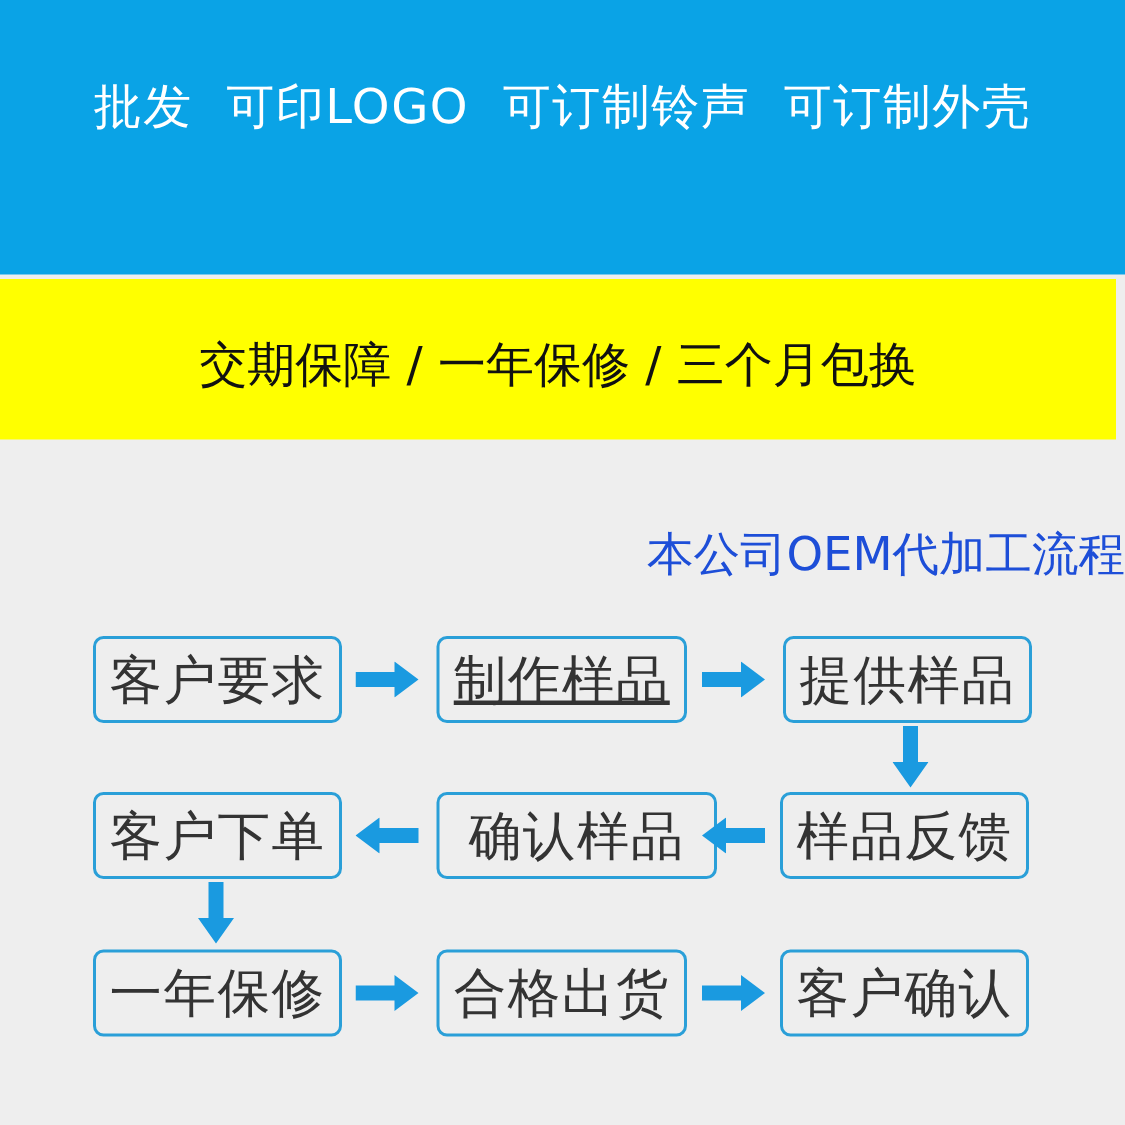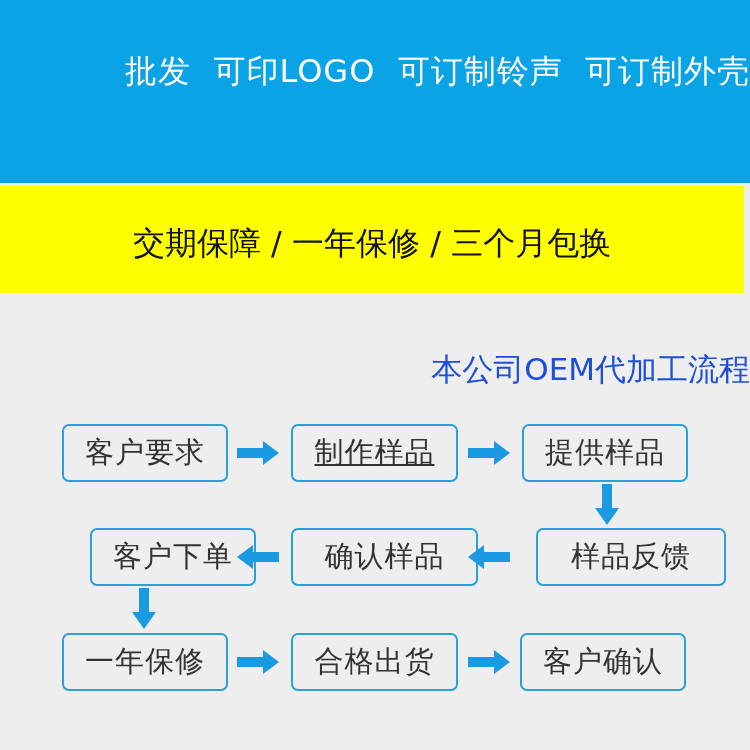--- a/index.html
+++ b/index.html
@@ -1,24 +1,24 @@
 <!DOCTYPE html>
 <html><head>
   <meta charset="utf-8">
   <style>
     * { margin: 0; padding: 0; box-sizing: border-box; }
     html, body { width: 750px; height: 750px; overflow: hidden; }
     body { background: #eeeeee; font-family: "DejaVu Sans", "Liberation Sans", sans-serif; position: relative; }
     .blue-band { position: absolute; left: 0; top: 0; width: 750px; height: 183px; background: #0aa3e6; }
-    .blue-band .line1 { position: absolute; left: 0; right: 0; top: 50px; text-align: right; color: #ffffff; font-size: 32px; letter-spacing: 1px; white-space: pre; }
+    .blue-band .line1 { position: absolute; left: 0; right: 0; top: 50px; text-align: center; color: #ffffff; font-size: 32px; letter-spacing: 1px; white-space: pre; }
     .blue-band .line2 { position: absolute; left: 0; right: 0; top: 113px; text-align: center; color: #ffffff; font-size: 29px; letter-spacing: 1px; white-space: pre; }
     .yellow-band { position: absolute; left: 0; top: 186px; width: 744px; height: 107px; background: #ffff00; }
     .yellow-band .line { position: absolute; left: 0; right: 0; top: 36px; text-align: center; color: #111111; font-size: 32px; white-space: pre; }
     .section-title { position: absolute; left: 0; right: 0; top: 349px; text-align: right; color: #1d4ed8; font-size: 31px; }
-    .box { position: absolute; height: 58px; border: 2px solid #2a9fd8; border-radius: 7px; background: #eeeeee; display: flex; align-items: center; justify-content: center; font-size: 29px; color: #333333; letter-spacing: 1px; }
+    .box { position: absolute; height: 58px; border: 2px solid #2a9fd8; border-radius: 7px; background: #eeeeee; display: flex; align-items: center; justify-content: center; font-size: 35px; color: #333333; letter-spacing: 1px; }
     .arrow { position: absolute; }
   </style>
 </head>
 <body>
 
 <div class="blue-band">
   <div class="line1">批发  可印LOGO  可订制铃声  可订制外壳</div>
 </div>
 
 <div class="yellow-band">
@@ -30,27 +30,27 @@
 <div class="box" style="left:62px; top:424px; width:166px;">
     <span>客户要求</span>
   </div>
 <div class="box" style="left:291px; top:424px; width:167px;text-decoration:underline;">
     <span>制作样品</span>
   </div>
 <div class="box" style="left:522px; top:424px; width:166px;">
     <span>提供样品</span>
   </div>
 
-<div class="box" style="left:520px; top:528px; width:190px;margin-left:16px;">
+<div class="box" style="left:520px; top:528px; width:166px;">
     <span>样品反馈</span>
   </div>
 <div class="box" style="left:291px; top:528px; width:187px;">
     <span>确认样品</span>
   </div>
-<div class="box" style="left:62px; top:528px; width:166px;margin-left:28px;">
+<div class="box" style="left:62px; top:528px; width:166px;">
     <span>客户下单</span>
   </div>
 
 <div class="box" style="left:62px; top:633px; width:166px;">
     <span>一年保修</span>
   </div>
 <div class="box" style="left:291px; top:633px; width:167px;">
     <span>合格出货</span>
   </div>
 <div class="box" style="left:520px; top:633px; width:166px;">

